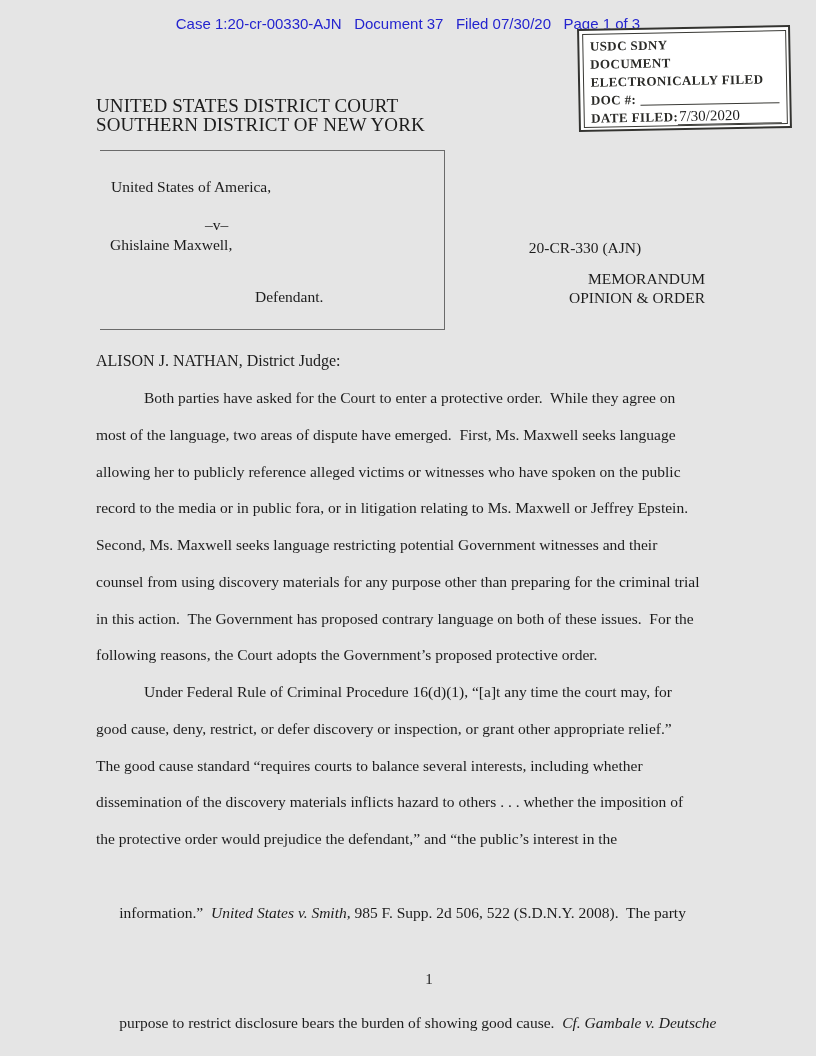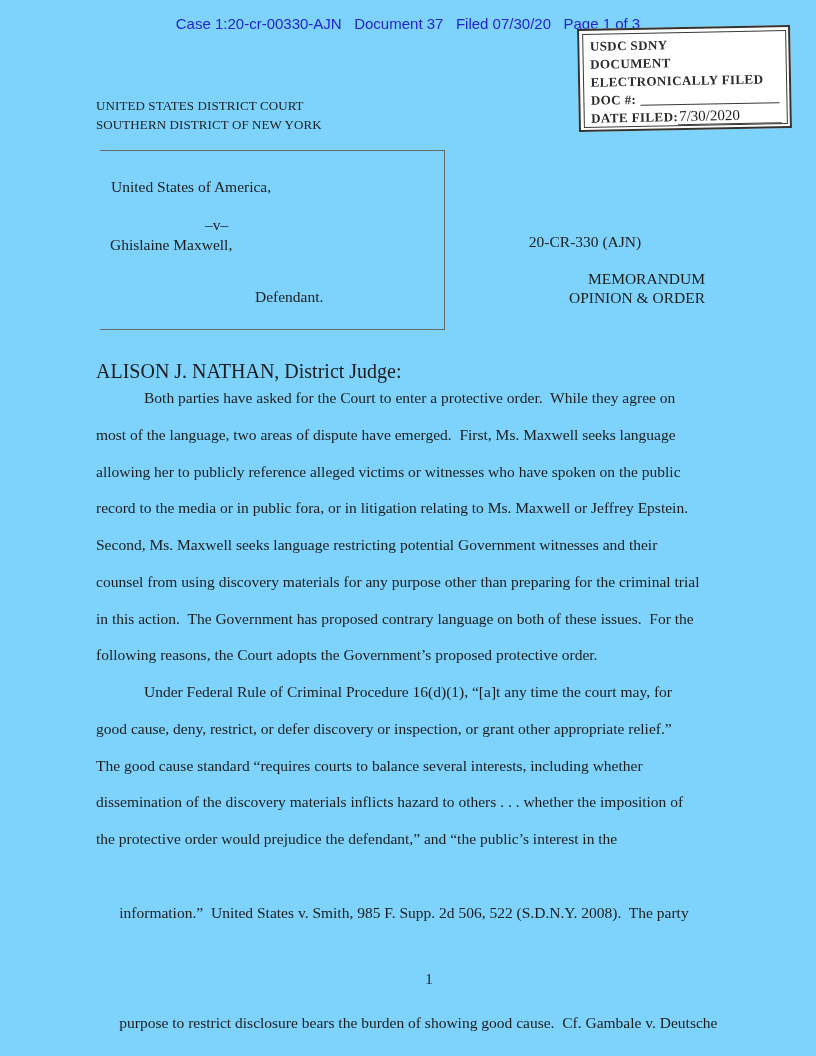--- a/index.html
+++ b/index.html
@@ -1,21 +1,21 @@
 <!DOCTYPE html>
 <html><head>
 <meta charset="utf-8">
 <style>
   * { margin: 0; padding: 0; box-sizing: border-box; }
   html, body { background: #ffffff; }
   .page {
     position: relative;
     width: 816px;
     height: 1056px;
-    background: #7dd3fc;
+    background: #e5e5e5;
     overflow: hidden;
     font-family: "Liberation Serif", "DejaVu Serif", serif;
     color: #1c1c1c;
   }
 
   
   .pacer-header {
     position: absolute;
     top: 15px;
     left: 0;
@@ -70,21 +70,21 @@
     flex: 1;
     padding-left: 1px;
     line-height: 16px;
   }
 
   
   .court-name {
     position: absolute;
     left: 96px;
     top: 97px;
-    font-size: 13px;
+    font-size: 19px;
     line-height: 18.5px;
     letter-spacing: 0.1px;
   }
 
   
   .caption-box {
     position: absolute;
     left: 100px;
     top: 150px;
     width: 345px;
@@ -96,55 +96,54 @@
   .caption-line { position: absolute; font-size: 15.5px; white-space: pre; }
   .cap-plaintiff { left: 111px; top: 178px; }
   .cap-versus    { left: 205px; top: 216px; }
   .cap-defname   { left: 110px; top: 236px; }
   .cap-deflabel  { left: 255px; top: 288px; }
 
   
   .case-number {
     position: absolute;
     left: 465px;
-    top: 233px;
+    top: 239px;
     width: 240px;
     text-align: center;
     font-size: 15.5px;
   }
   .doc-title {
     position: absolute;
     left: 465px;
     top: 270px;
     width: 240px;
     text-align: right;
     font-size: 15.5px;
     line-height: 18.5px;
   }
 
   
   .judge-line {
     position: absolute;
     left: 96px;
     top: 352px;
-    font-size: 20px;
+    font-size: 16px;
     white-space: pre;
-    margin-top: 8px;
   }
   .opinion-body {
     position: absolute;
     left: 96px;
     top: 380px;
     width: 660px;
     font-size: 15.5px;
     line-height: 36.75px;
   }
   .body-line { white-space: pre; }
   .body-line.indent { padding-left: 48px; }
-  .italic { }
+  .italic { font-style: italic; }
 
   .page-number {
     position: absolute;
     left: 379px;
     top: 971px;
     width: 100px;
     text-align: center;
     font-size: 15px;
   }
 </style>

